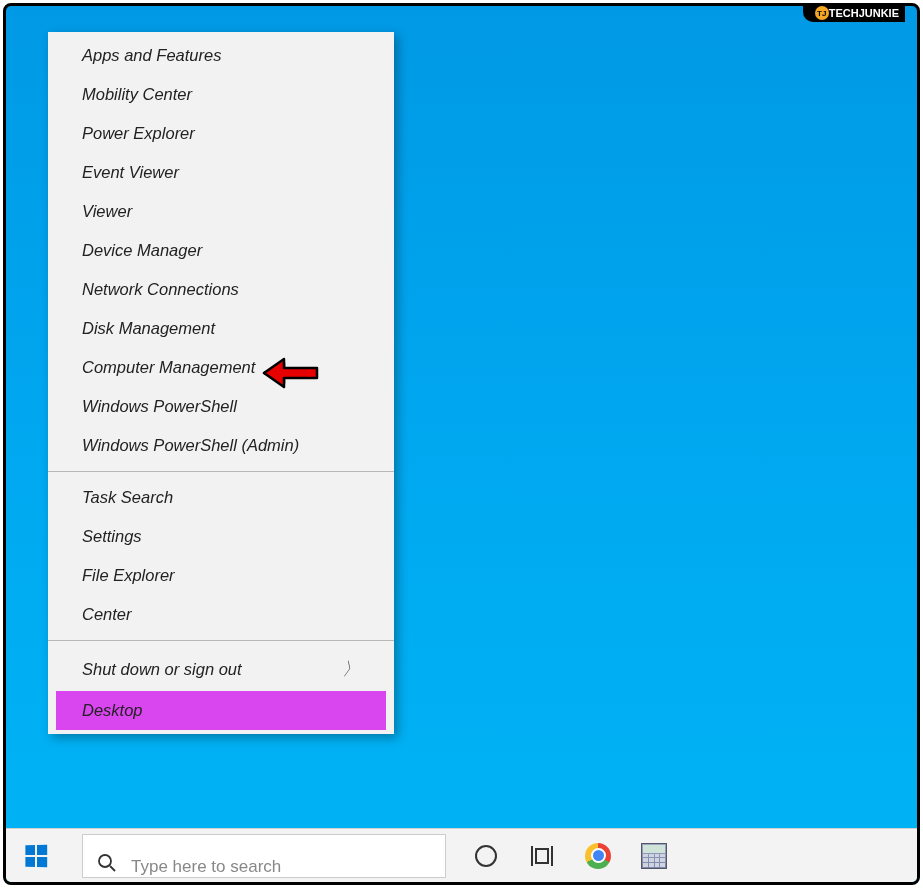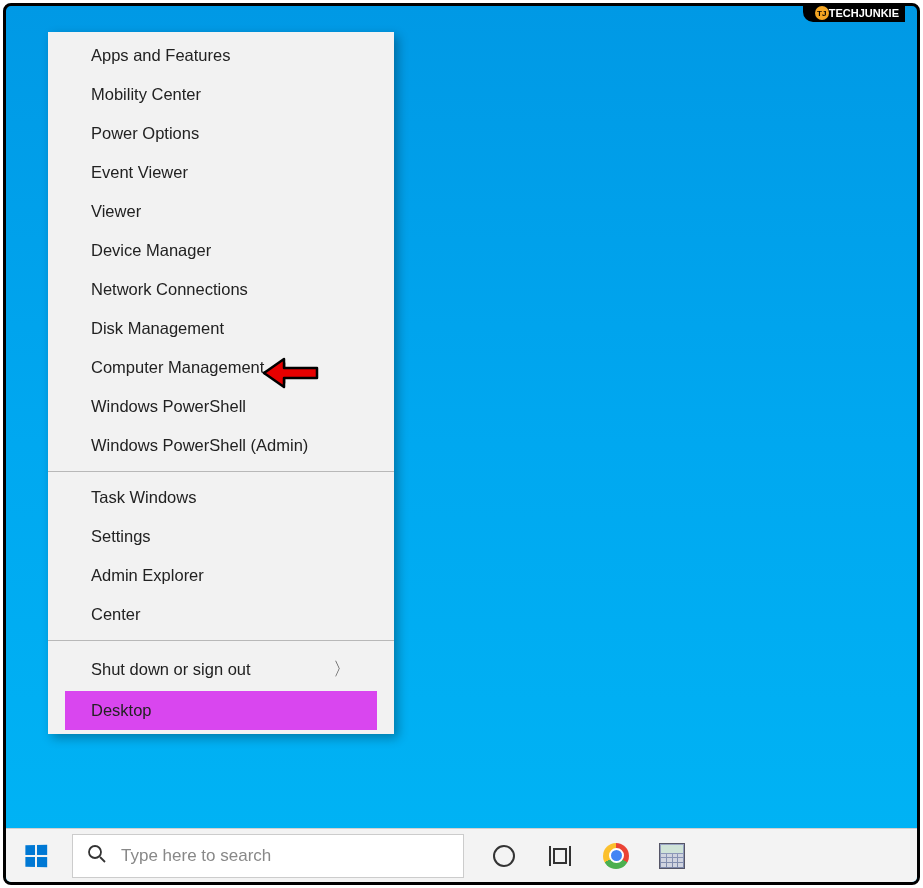--- a/index.html
+++ b/index.html
@@ -55,21 +55,22 @@
     .context-menu {
       position: absolute;
       top: 26px;
       left: 42px;
       width: 346px;
       background: #f2f2f2;
       box-shadow: 4px 4px 10px rgba(0,0,0,0.3);
       z-index: 50;
     }
     .menu-group {
-      padding: 4px 17px;
+      padding: 4px 8px;
+      font-style: italic;
     }
     .menu-item {
       padding: 10px 26px;
       font-size: 16.5px;
       color: #222;
       cursor: default;
       display: flex;
       align-items: center;
       justify-content: space-between;
       background: transparent;
@@ -122,26 +123,26 @@
       grid-template-columns: 1fr 1fr;
       grid-template-rows: 1fr 1fr;
       gap: 2px;
       transform: perspective(60px) rotateY(-8deg);
     }
     .win-logo div {
       background: #0078d4;
     }
     .search-box {
       height: 44px;
-      width: 392px;
-      margin-left: 6px;
+      width: 364px;
+      margin-left: 16px;
       background: #fff;
       border: 1px solid #ccc;
       display: flex;
-      align-items: center;
+      align-items: flex-end;
       padding: 0 14px;
       gap: 14px;
     }
     .search-icon {
       color: #333;
     }
     .search-text {
       color: #888;
       font-size: 17px;
     }
@@ -230,21 +231,21 @@
 
   <div class="context-menu" id="ctx-menu">
       <div class="menu-group">
         <div class="menu-item">
           <span>Apps and Features</span>
         </div>
         <div class="menu-item">
           <span>Mobility Center</span>
         </div>
         <div class="menu-item">
-          <span>Power Options</span>
+          <span>Power Explorer</span>
         </div>
         <div class="menu-item">
           <span>Event Viewer</span>
         </div>
         <div class="menu-item">
           <span>Viewer</span>
         </div>
         <div class="menu-item">
           <span>Device Manager</span>
         </div>
@@ -260,27 +261,27 @@
         <div class="menu-item">
           <span>Windows PowerShell</span>
         </div>
         <div class="menu-item">
           <span>Windows PowerShell (Admin)</span>
         </div>
       </div>
       <div class="menu-divider"></div>
       <div class="menu-group">
         <div class="menu-item">
-          <span>Task Windows</span>
+          <span>Task Search</span>
         </div>
         <div class="menu-item">
           <span>Settings</span>
         </div>
         <div class="menu-item">
-          <span>Admin Explorer</span>
+          <span>File Explorer</span>
         </div>
         <div class="menu-item">
           <span>Center</span>
         </div>
       </div>
       <div class="menu-divider"></div>
       <div class="menu-group">
         <div class="menu-item">
           <span>Shut down or sign out</span>
           <span class="chevron">〉</span>

